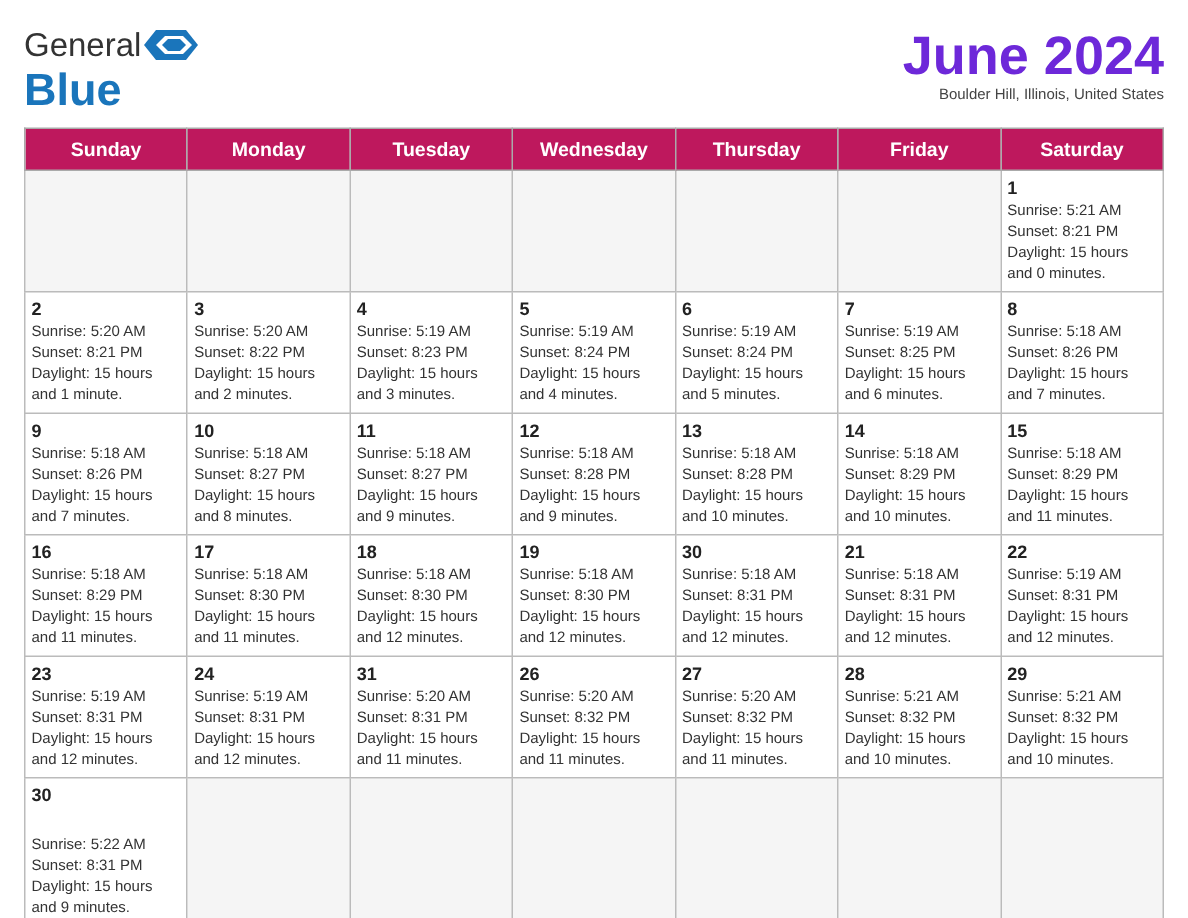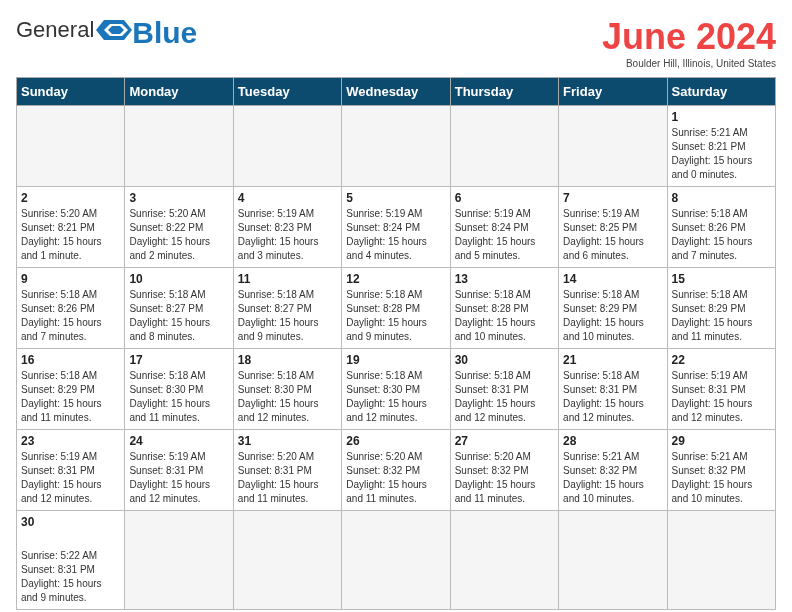--- a/index.html
+++ b/index.html
@@ -11,55 +11,55 @@
       padding: 16px;
     }
     .header-area {
       display: flex;
       justify-content: space-between;
       align-items: flex-start;
       margin-bottom: 8px;
     }
     .logo {
       display: flex;
-      flex-direction: row;
+      flex-direction: column;
       align-items: flex-start;
     }
     .logo-text {
       font-size: 22px;
       font-weight: normal;
       color: #333;
       line-height: 1.1;
     }
     .title-area {
       text-align: right;
     }
     .month-title {
       font-size: 36px;
       font-weight: bold;
-      color: #ef4444;
+      color: #6d28d9;
       text-align: right;
     }
     .location-title {
       font-size: 10px;
       color: #444;
     }
     .calendar {
       width: 100%;
       border-collapse: collapse;
       table-layout: fixed;
     }
     .calendar th {
-      background-color: #0c4a6e;
+      background-color: #be185d;
       color: #fff;
       font-size: 13px;
       font-weight: bold;
       padding: 6px 4px;
       border: 1px solid #aaa;
-      text-align: left;
+      text-align: center;
     }
     .calendar td {
       border: 1px solid #bbb;
       vertical-align: top;
       padding: 4px;
       font-size: 10.5px;
       color: #222;
       height: 80px;
       background: #fff;
     }

